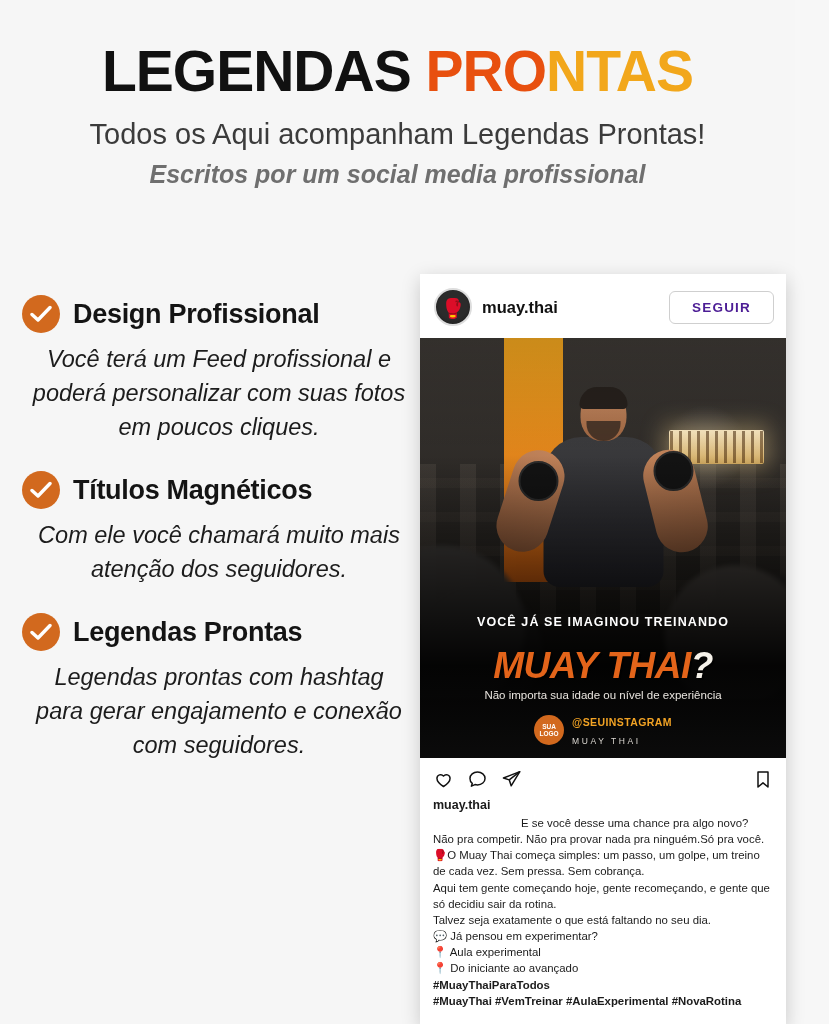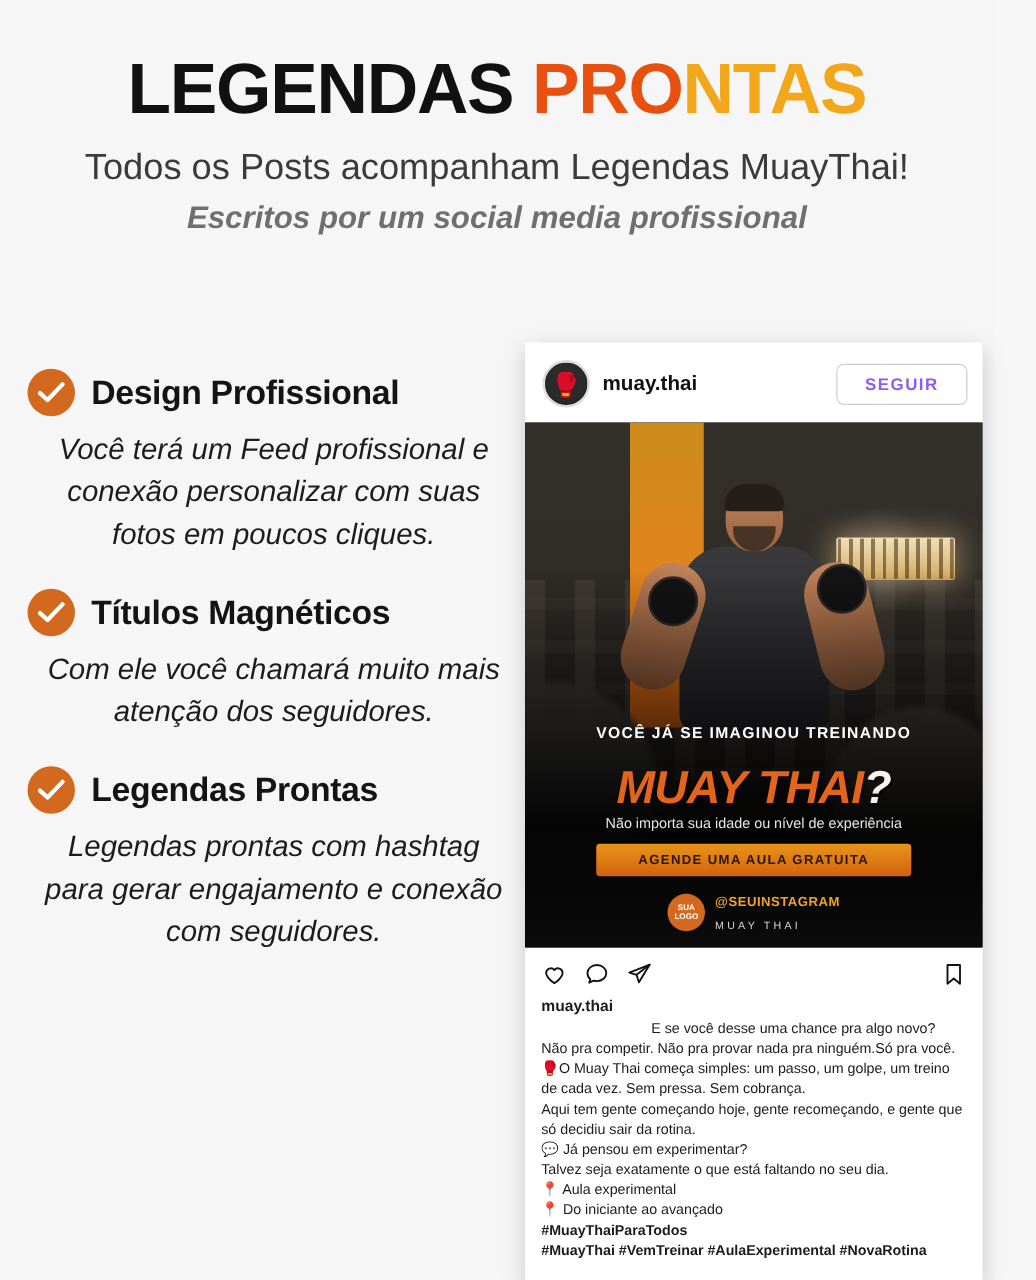--- a/index.html
+++ b/index.html
@@ -121,21 +121,21 @@
     font-weight: bold;
     color: #111;
     flex: 1 1 auto;
   }
   .follow-btn {
     border: 1px solid #cfcfcf;
     border-radius: 6px;
     padding: 8px 22px;
     font-size: 13.5px;
     letter-spacing: 1.2px;
-    color: #8b5cf6;
+    color: #4c1d95;
     background: #fff;
     font-weight: bold;
   }
 
   
   .post {
     position: relative;
     width: 366px;
     height: 420px;
     background: #151515;
@@ -317,36 +317,36 @@
 </style>
 </head>
 <body>
 
 <div class="page">
 
   <div class="header">
     <div class="title">
       <span>LEGENDAS</span><span> </span><span class="word2"><span>PRO</span><span class="g2">NTAS</span></span>
     </div>
-    <div class="sub1">Todos os Posts acompanham Legendas MuayThai!</div>
+    <div class="sub1">Todos os Aqui acompanham Legendas Prontas!</div>
     <div class="sub2">Escritos por um social media profissional</div>
   </div>
 
   <div class="features">
 
     <div class="feature">
       <div class="feature-head">
         <span class="check">
           <svg width="22" height="18" viewBox="0 0 22 18" fill="none" aria-hidden="true">
             <path d="M2 9.5 L8 15 L20 2.5" stroke="#ffffff" stroke-width="3.4" stroke-linecap="round" stroke-linejoin="round"></path>
           </svg>
         </span>
         <span class="feature-title">Design Profissional</span>
       </div>
-      <div class="feature-desc">Você terá um Feed profissional e conexão personalizar com suas fotos em poucos cliques.</div>
+      <div class="feature-desc">Você terá um Feed profissional e poderá personalizar com suas fotos em poucos cliques.</div>
     </div>
 
     <div class="feature">
       <div class="feature-head">
         <span class="check">
           <svg width="22" height="18" viewBox="0 0 22 18" fill="none" aria-hidden="true">
             <path d="M2 9.5 L8 15 L20 2.5" stroke="#ffffff" stroke-width="3.4" stroke-linecap="round" stroke-linejoin="round"></path>
           </svg>
         </span>
         <span class="feature-title">Títulos Magnéticos</span>
@@ -394,21 +394,20 @@
         <div class="fs-glove-l"></div>
         <div class="fs-glove-r"></div>
       </div>
 
       <div class="post-shade"></div>
 
       <div class="post-copy">
         <div class="pc-kicker">VOCÊ JÁ SE IMAGINOU TREINANDO</div>
         <div class="pc-title"><span>MUAY THAI</span><span class="q">?</span></div>
         <div class="pc-sub">Não importa sua idade ou nível de experiência</div>
-        <div class="pc-cta">AGENDE UMA AULA GRATUITA</div>
         <div class="pc-footer">
           <span class="pc-logo">SUA LOGO</span>
           <span class="pc-foot-text">
             <span class="pc-ig">@SEUINSTAGRAM</span><br>
             <span class="pc-brand">MUAY THAI</span>
           </span>
         </div>
       </div>
     </div>
 
@@ -436,22 +435,22 @@
           </svg>
       </span>
     </div>
 
     <div class="caption">
       <span class="cap-user">muay.thai</span>
       <span class="cap-first">E se você desse uma chance pra algo novo?</span>
       <span class="cap-line">Não pra competir. Não pra provar nada pra ninguém.Só pra você.</span>
       <span class="cap-line">🥊O Muay Thai começa simples:  um passo, um golpe, um treino de cada vez. Sem pressa.  Sem cobrança.</span>
       <span class="cap-line">Aqui tem gente começando hoje,  gente recomeçando,  e gente que só decidiu sair da rotina.</span>
+      <span class="cap-line">Talvez seja exatamente o que está faltando no seu dia.</span>
       <span class="cap-line">💬 Já pensou em experimentar?</span>
-      <span class="cap-line">Talvez seja exatamente o que está faltando no seu dia.</span>
       <span class="cap-line">📍 Aula experimental</span>
       <span class="cap-line">📍 Do iniciante ao avançado</span>
       <span class="cap-line cap-tags">#MuayThaiParaTodos</span>
       <span class="cap-line cap-tags">#MuayThai #VemTreinar  #AulaExperimental #NovaRotina</span>
     </div>
 
   </div>
 </div>
 
 </body></html>

